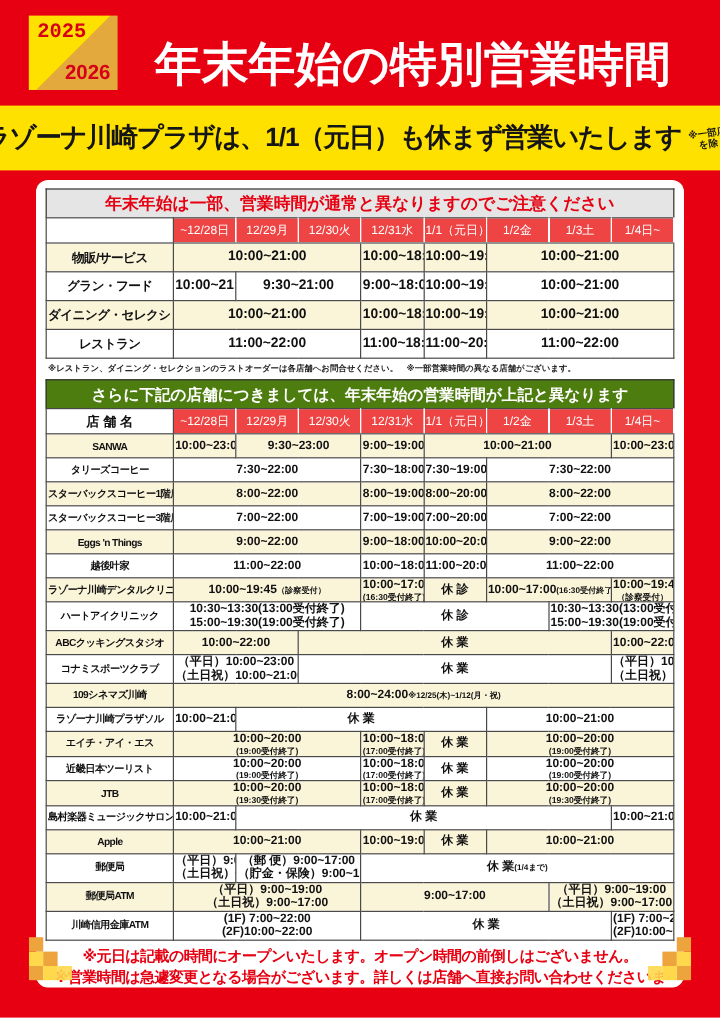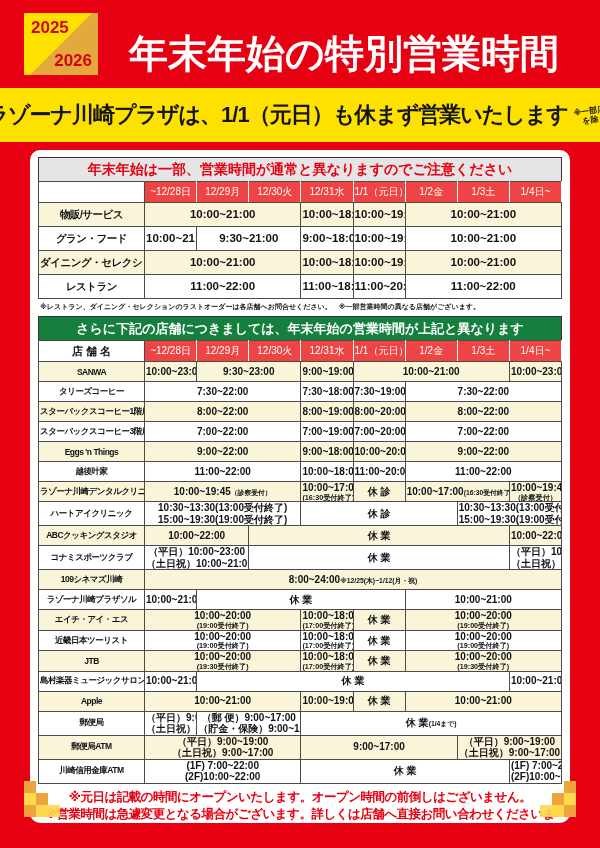--- a/index.html
+++ b/index.html
@@ -7,36 +7,36 @@
     width:600px;height:848px;position:relative;overflow:hidden;
     background:#e60012;
     font-family:"Liberation Sans","DejaVu Sans",sans-serif;
     -webkit-font-smoothing:antialiased;
   }
   
   .header{height:88px;display:flex;align-items:center;padding:0 10px;box-sizing:border-box;}
   .badge{position:relative;width:74px;height:62px;margin-left:14px;flex:0 0 auto;
     background:linear-gradient(135deg,#ffe100 49.6%,#e3a93c 50.4%);}
   .badge span{position:absolute;color:#d60017;font-weight:900;font-size:17px;line-height:1;}
-  .badge .b-top{top:6px;left:7px;}
+  .badge .b-top{top:6px;left:7px;font-family:Liberation Mono, monospace;}
   .badge .b-bot{bottom:6px;right:6px;text-align:center;}
   .main-title{flex:1;text-align:center;color:#ffffff;font-weight:900;font-size:39px;
     font-family:"Liberation Serif","DejaVu Serif",serif;letter-spacing:0px;white-space:nowrap;margin-top:19px;}
   
   .banner{height:54px;background:#ffe100;display:flex;align-items:center;justify-content:center;}
   .banner-text{font-size:22px;font-weight:900;color:#151515;letter-spacing:-1px;white-space:nowrap;}
   .banner-note{margin-left:6px;font-size:8px;font-weight:700;color:#151515;line-height:1.15;
     transform:rotate(-8deg);text-align:center;white-space:nowrap;}
   
   .panel{position:absolute;left:30px;top:150px;width:540px;height:673px;background:#ffffff;
     border-radius:10px;box-sizing:border-box;padding:7px 8px;}
   .tbl-title{box-sizing:border-box;border:1px solid #333;border-bottom:none;text-align:center;
     font-weight:900;padding:3px 0 2px;}
   .tbl-title.t1{background:#e5e5e5;color:#e60012;font-size:14px;}
-  .tbl-title.t2{background:#15803d;color:#ffffff;font-size:13px;}
+  .tbl-title.t2{background:#4d7c0f;color:#ffffff;font-size:13px;}
   table{width:100%;border-collapse:collapse;table-layout:fixed;}
   th,td{border:1px solid #4a4a4a;padding:0 1px;text-align:center;vertical-align:middle;
     overflow:hidden;box-sizing:border-box;}
   th.date{background:#ef4444;color:#ffffff;font-size:10px;font-weight:400;height:21px;
     border-right-color:rgba(255,255,255,.85);white-space:nowrap;}
   th.corner{background:#ffffff;font-size:11px;font-weight:900;color:#111;}
   th.row-label{font-size:10.5px;font-weight:700;color:#111;white-space:nowrap;letter-spacing:-0.5px;}
   #table2 th.row-label{font-size:8.5px;}
   tr.odd{background:#faf4d9;}
   tr.even{background:#ffffff;margin-left:24px;}

